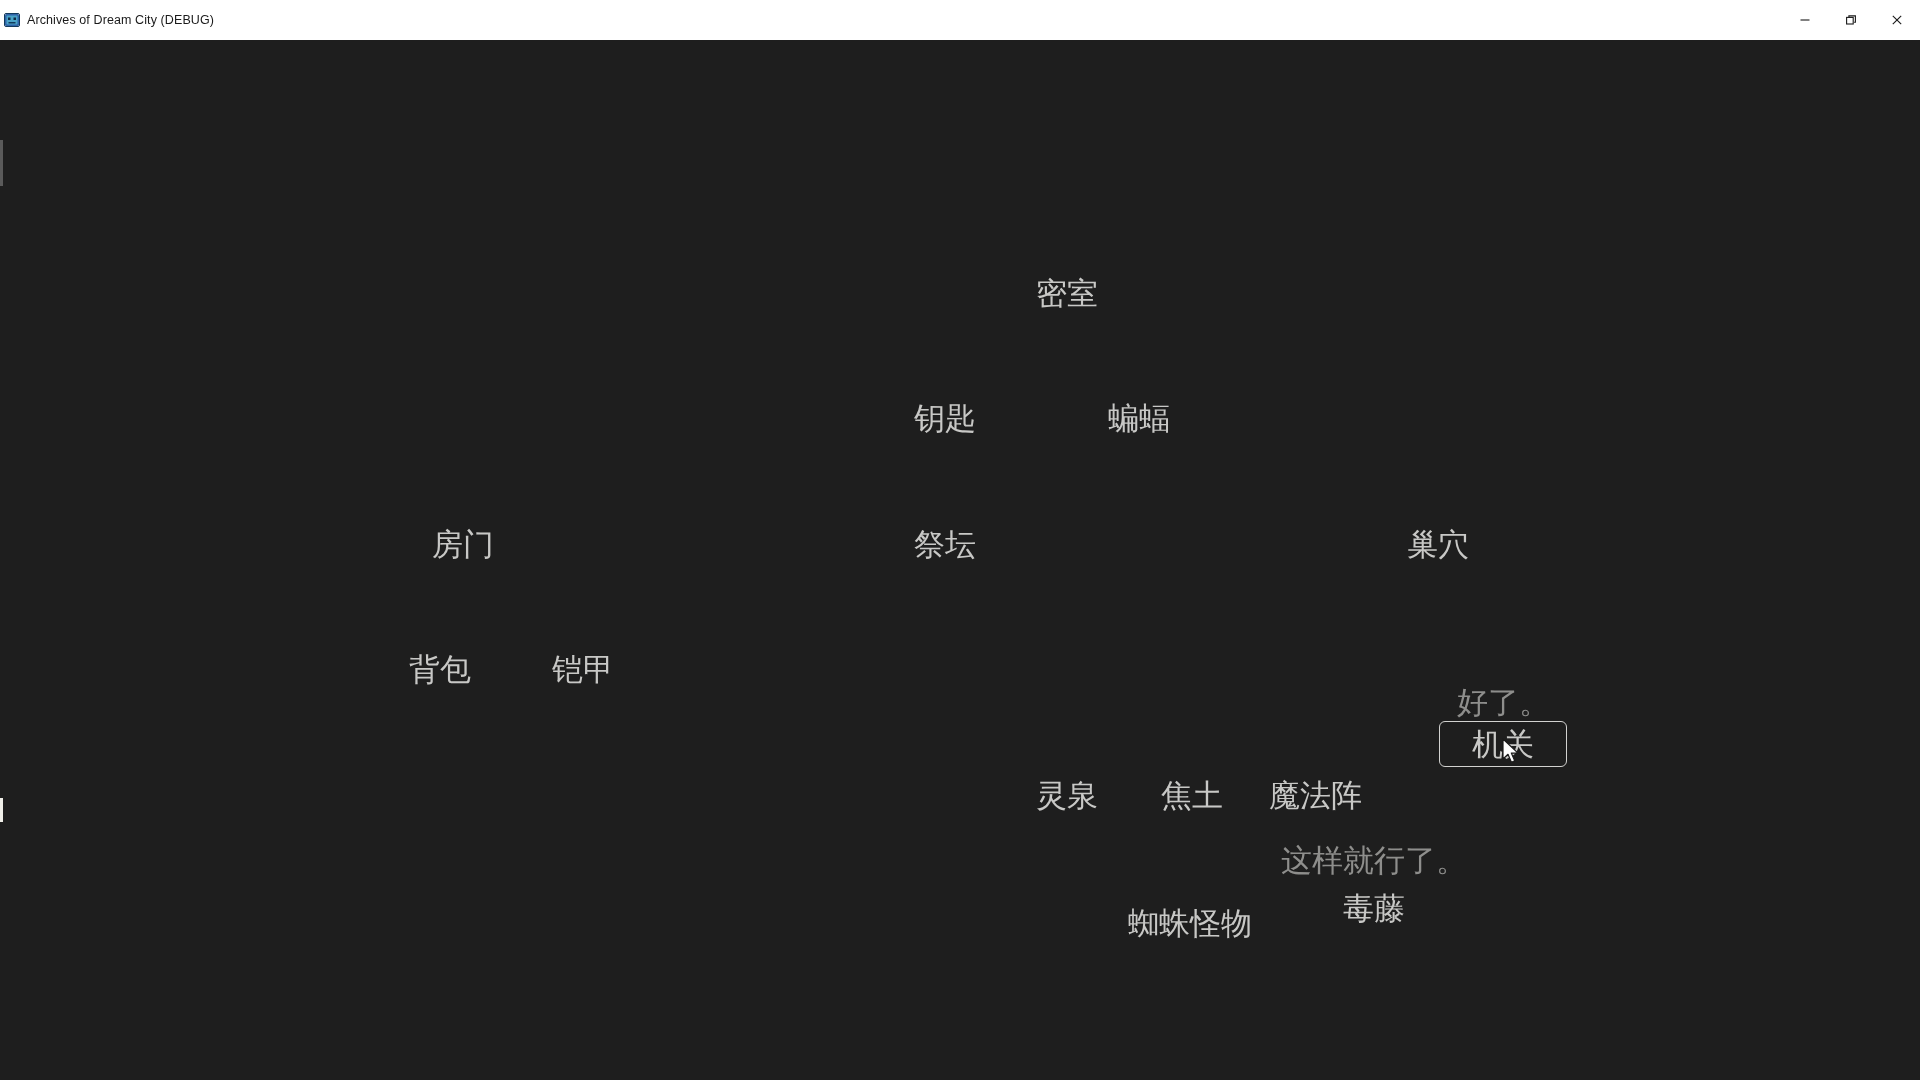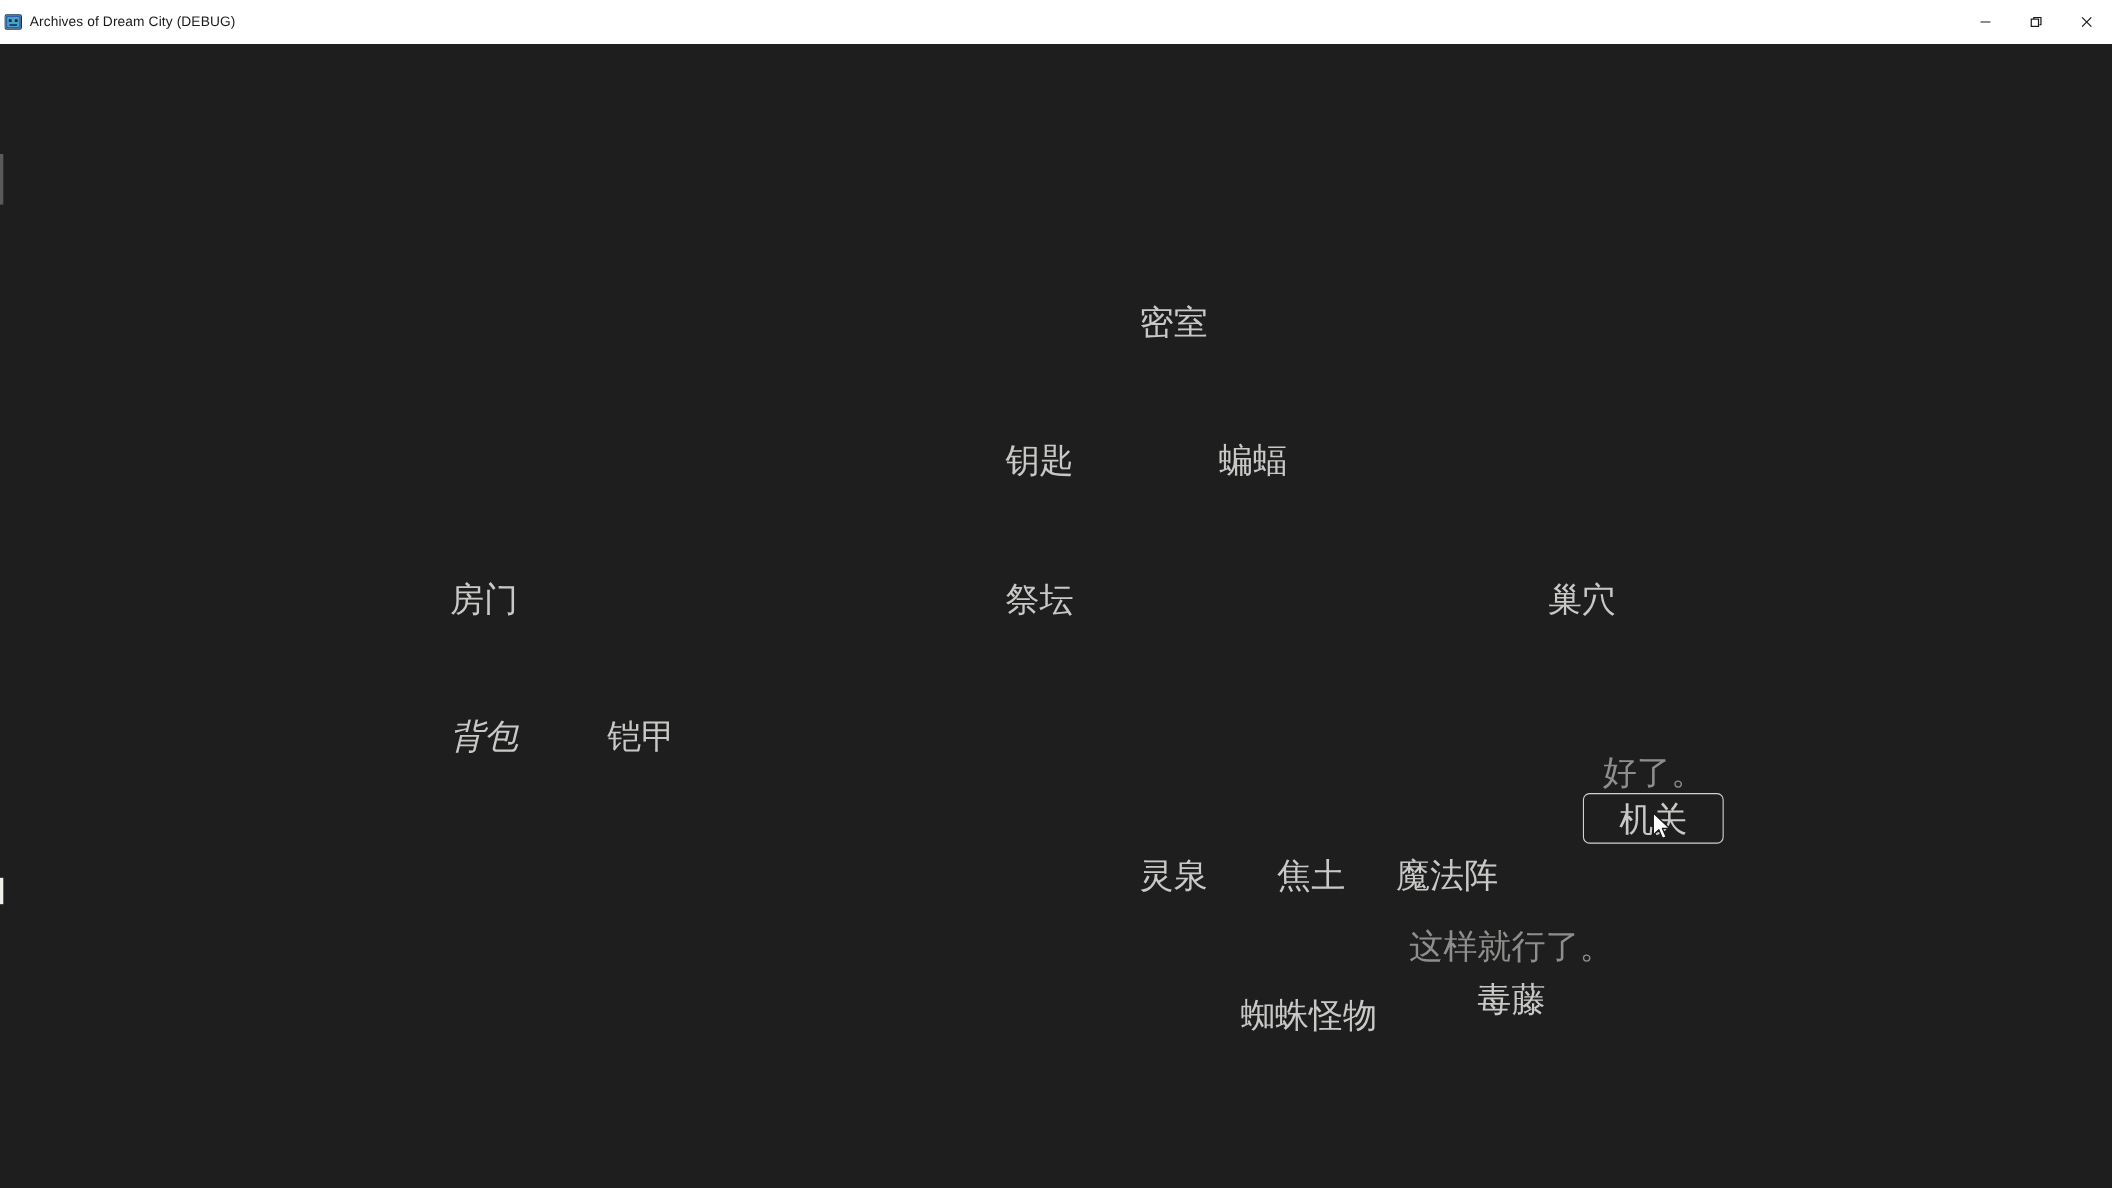--- a/index.html
+++ b/index.html
@@ -194,24 +194,24 @@
   </div>
 
   <div class="edge-marker" id="edge-marker-top"></div>
   <div class="edge-marker" id="edge-marker-bottom"></div>
 
   <div id="scene">
 
   <div class="scene-label" style="left: 1036px; top: 256px;">密室</div>
       <div class="scene-label" style="left: 914px; top: 381px;">钥匙</div>
       <div class="scene-label" style="left: 1108px; top: 381px;">蝙蝠</div>
-      <div class="scene-label" style="left: 409px; top: 507px; text-align: right;">房门</div>
+      <div class="scene-label" style="left: 432px; top: 507px; text-align: right;">房门</div>
       <div class="scene-label" style="left: 914px; top: 507px;">祭坛</div>
       <div class="scene-label" style="left: 1407px; top: 507px;">巢穴</div>
-      <div class="scene-label" style="left: 409px; top: 632px; font-style: italic;">背包</div>
+      <div class="scene-label" style="left: 409px; top: 632px;">背包</div>
       <div class="scene-label" style="left: 552px; top: 632px;">铠甲</div>
       <div class="scene-label dim" style="left: 1457px; top: 665px;">好了。</div>
       <div class="scene-label" style="left: 1036px; top: 758px; text-align: right;">灵泉</div>
       <div class="scene-label" style="left: 1161px; top: 758px;">焦土</div>
       <div class="scene-label" style="left: 1269px; top: 758px;">魔法阵</div>
       <div class="scene-label dim" style="left: 1281px; top: 823px;">这样就行了。</div>
       <div class="scene-label" style="left: 1128px; top: 886px;">蜘蛛怪物</div>
       <div class="scene-label" style="left: 1343px; top: 871px;">毒藤</div>
       <button id="action-button" style="left: 1439px; top: 699px; width: 128px; height: 46px; border-color: rgb(210, 210, 208); color: rgb(200, 200, 198);">机关</button>
       <svg id="mouse-cursor" viewBox="0 0 20 28" style="left: 1502px; top: 716px;">

